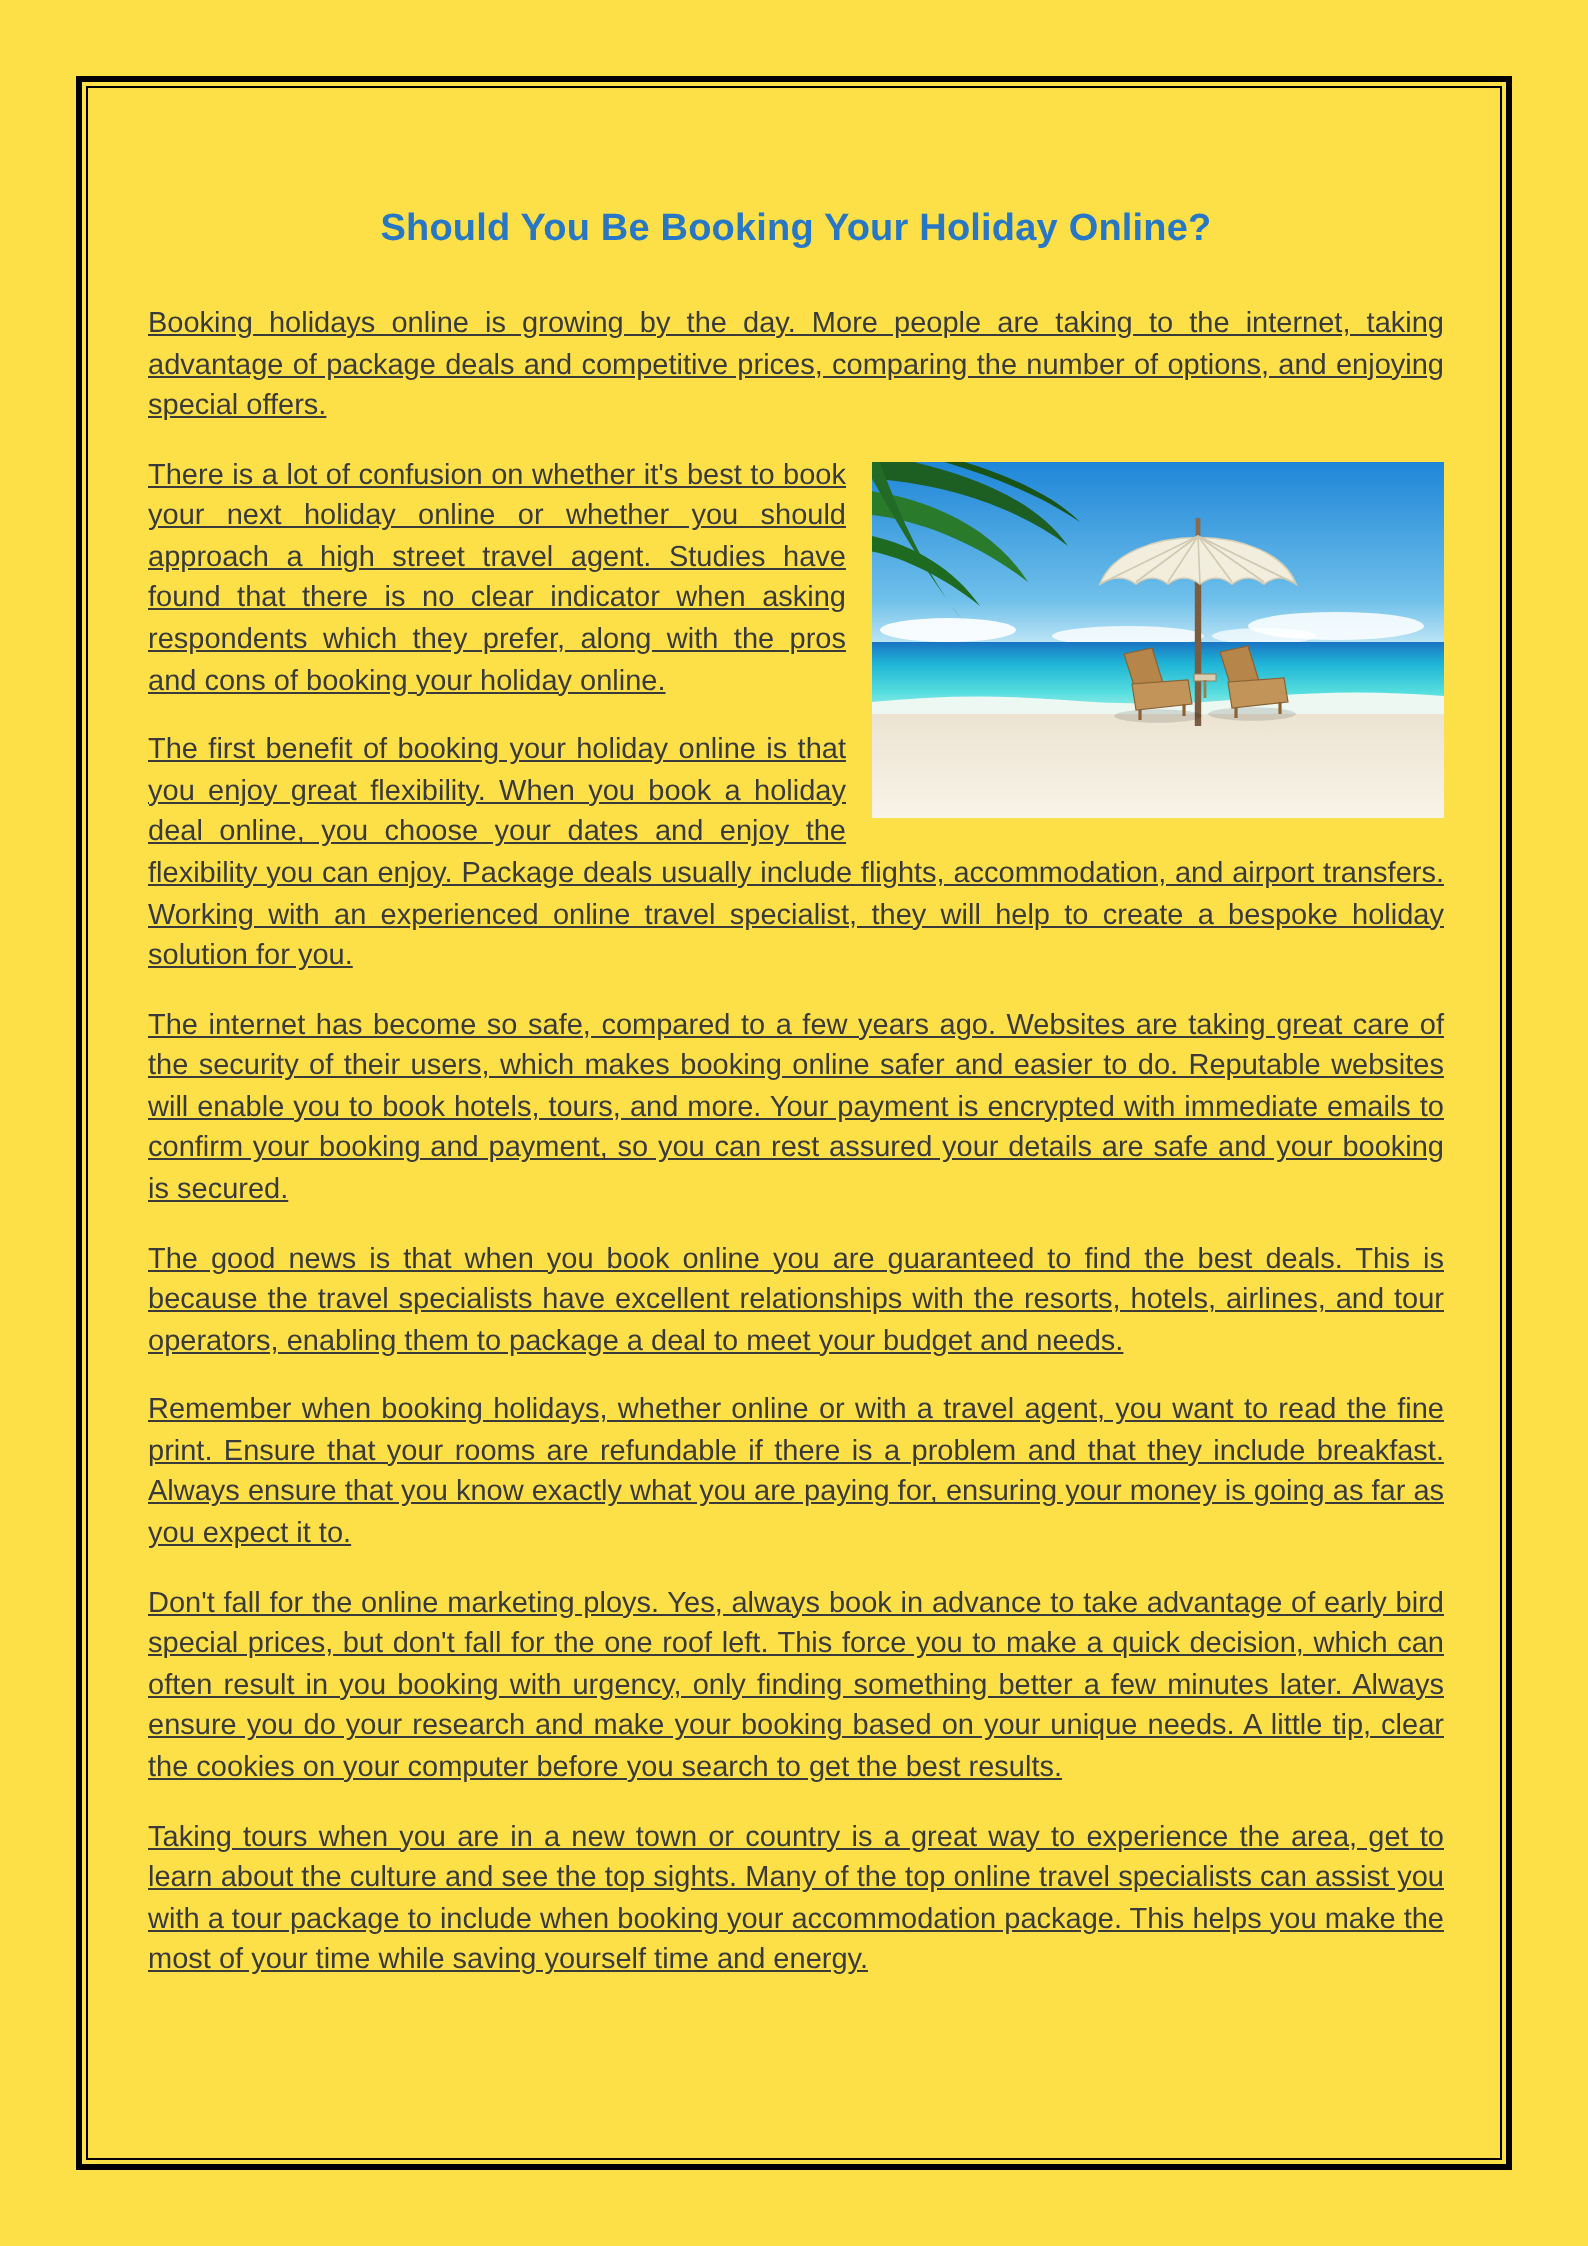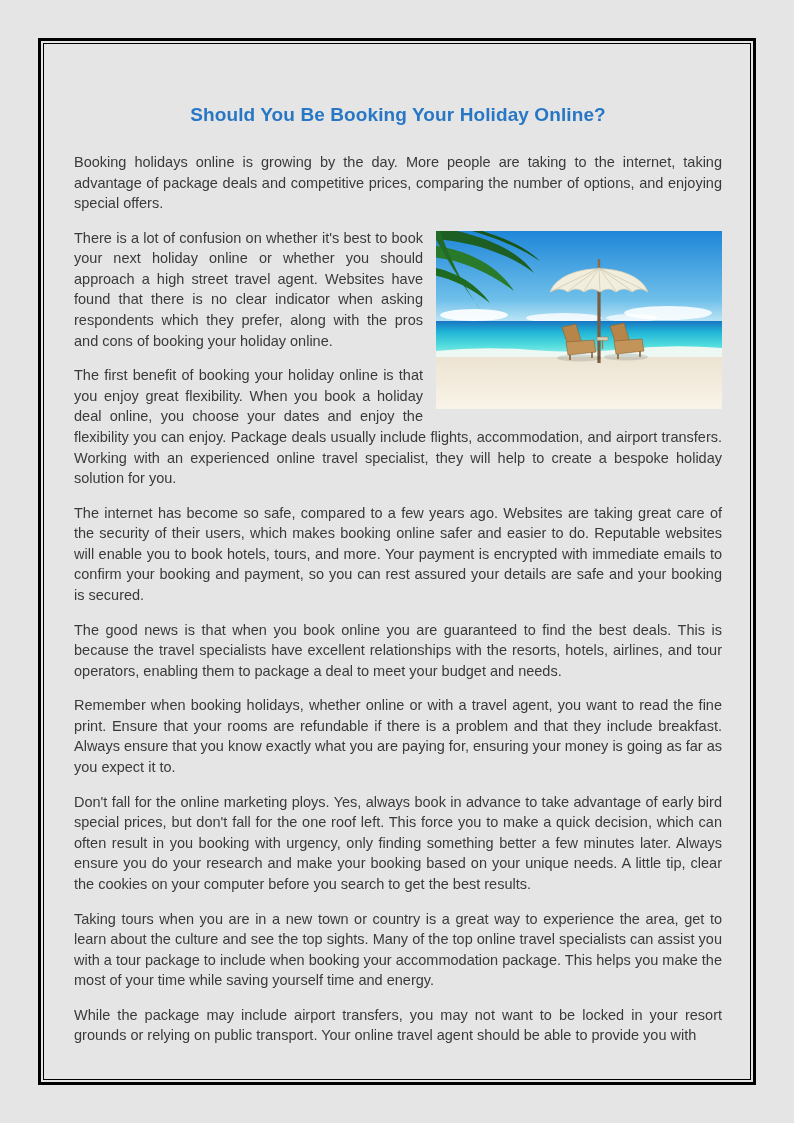--- a/index.html
+++ b/index.html
@@ -2,21 +2,21 @@
 <html><head>
 <meta charset="utf-8">
 <style>
   * { margin: 0; padding: 0; box-sizing: border-box; }
   html, body { background: #ffffff; }
   body {
     width: 794px; height: 1123px;
     font-family: "Liberation Sans", sans-serif;
     position: relative; overflow: hidden;
   }
-  .page { width: 794px; height: 1123px; background: #e5e5e5; padding: 38px; }
+  .page { width: 794px; height: 1123px; background: #fde047; padding: 38px; }
   .frame-outer {
     width: 100%; height: 100%;
     border: 3px solid #000000;
     padding: 2px;
   }
   .frame-inner {
     width: 100%; height: 100%;
     border: 1px solid #000000;
     padding: 52px 28px 28px 30px;
     overflow: hidden;
@@ -27,20 +27,21 @@
     font-weight: bold;
     margin: 8px 0 26px 0;
     letter-spacing: 0.1px;
   }
   .content p {
     font-size: 14.5px;
     line-height: 1.42;
     color: #3a3a3a;
     text-align: justify;
     margin-bottom: 14px;
+    text-decoration: underline;
   }
   .photo {
     float: right;
     width: 286px; height: 178px;
     margin: 3px 0 8px 13px;
     overflow: hidden;
   }
   .photo svg { display: block; width: 100%; height: 100%; }
 </style>
 </head>
@@ -129,25 +130,24 @@
               <polygon points="178,110 206,108 208,120 180,123" fill="#c3945a" stroke="#8a6234" stroke-width="0.6"></polygon>
               <line x1="182" y1="123" x2="182" y2="128" stroke="#8a6234" stroke-width="1.6"></line>
               <line x1="204" y1="120" x2="204" y2="126" stroke="#8a6234" stroke-width="1.6"></line>
 
               <rect x="161" y="106" width="11" height="3.5" fill="#d9cdb2" stroke="#9a7d55" stroke-width="0.5"></rect>
               <line x1="166.5" y1="109" x2="166.5" y2="118" stroke="#9a7d55" stroke-width="1.4"></line>
             </g>
           </svg>
         </div>
 
-        <p>There is a lot of confusion on whether it's best to book your next holiday online or whether you should approach a high street travel agent. Websites have found that there is no clear indicator when asking respondents which they prefer, along with the pros and cons of booking your holiday online.</p>
+        <p>There is a lot of confusion on whether it's best to book your next holiday online or whether you should approach a high street travel agent. Studies have found that there is no clear indicator when asking respondents which they prefer, along with the pros and cons of booking your holiday online.</p>
         <p>The first benefit of booking your holiday online is that you enjoy great flexibility. When you book a holiday deal online, you choose your dates and enjoy the flexibility you can enjoy. Package deals usually include flights, accommodation, and airport transfers. Working with an experienced online travel specialist, they will help to create a bespoke holiday solution for you.</p>
         <p>The internet has become so safe, compared to a few years ago. Websites are taking great care of the security of their users, which makes booking online safer and easier to do. Reputable websites will enable you to book hotels, tours, and more. Your payment is encrypted with immediate emails to confirm your booking and payment, so you can rest assured your details are safe and your booking is secured.</p>
         <p>The good news is that when you book online you are guaranteed to find the best deals. This is because the travel specialists have excellent relationships with the resorts, hotels, airlines, and tour operators, enabling them to package a deal to meet your budget and needs.</p>
         <p>Remember when booking holidays, whether online or with a travel agent, you want to read the fine print. Ensure that your rooms are refundable if there is a problem and that they include breakfast. Always ensure that you know exactly what you are paying for, ensuring your money is going as far as you expect it to.</p>
         <p>Don't fall for the online marketing ploys. Yes, always book in advance to take advantage of early bird special prices, but don't fall for the one roof left. This force you to make a quick decision, which can often result in you booking with urgency, only finding something better a few minutes later. Always ensure you do your research and make your booking based on your unique needs. A little tip, clear the cookies on your computer before you search to get the best results.</p>
         <p>Taking tours when you are in a new town or country is a great way to experience the area, get to learn about the culture and see the top sights. Many of the top online travel specialists can assist you with a tour package to include when booking your accommodation package. This helps you make the most of your time while saving yourself time and energy.</p>
-        <p>While the package may include airport transfers, you may not want to be locked in your resort grounds or relying on public transport. Your online travel agent should be able to provide you with</p>
 
       </div>
     </div>
   </div>
 </div>
 
 </body></html>

